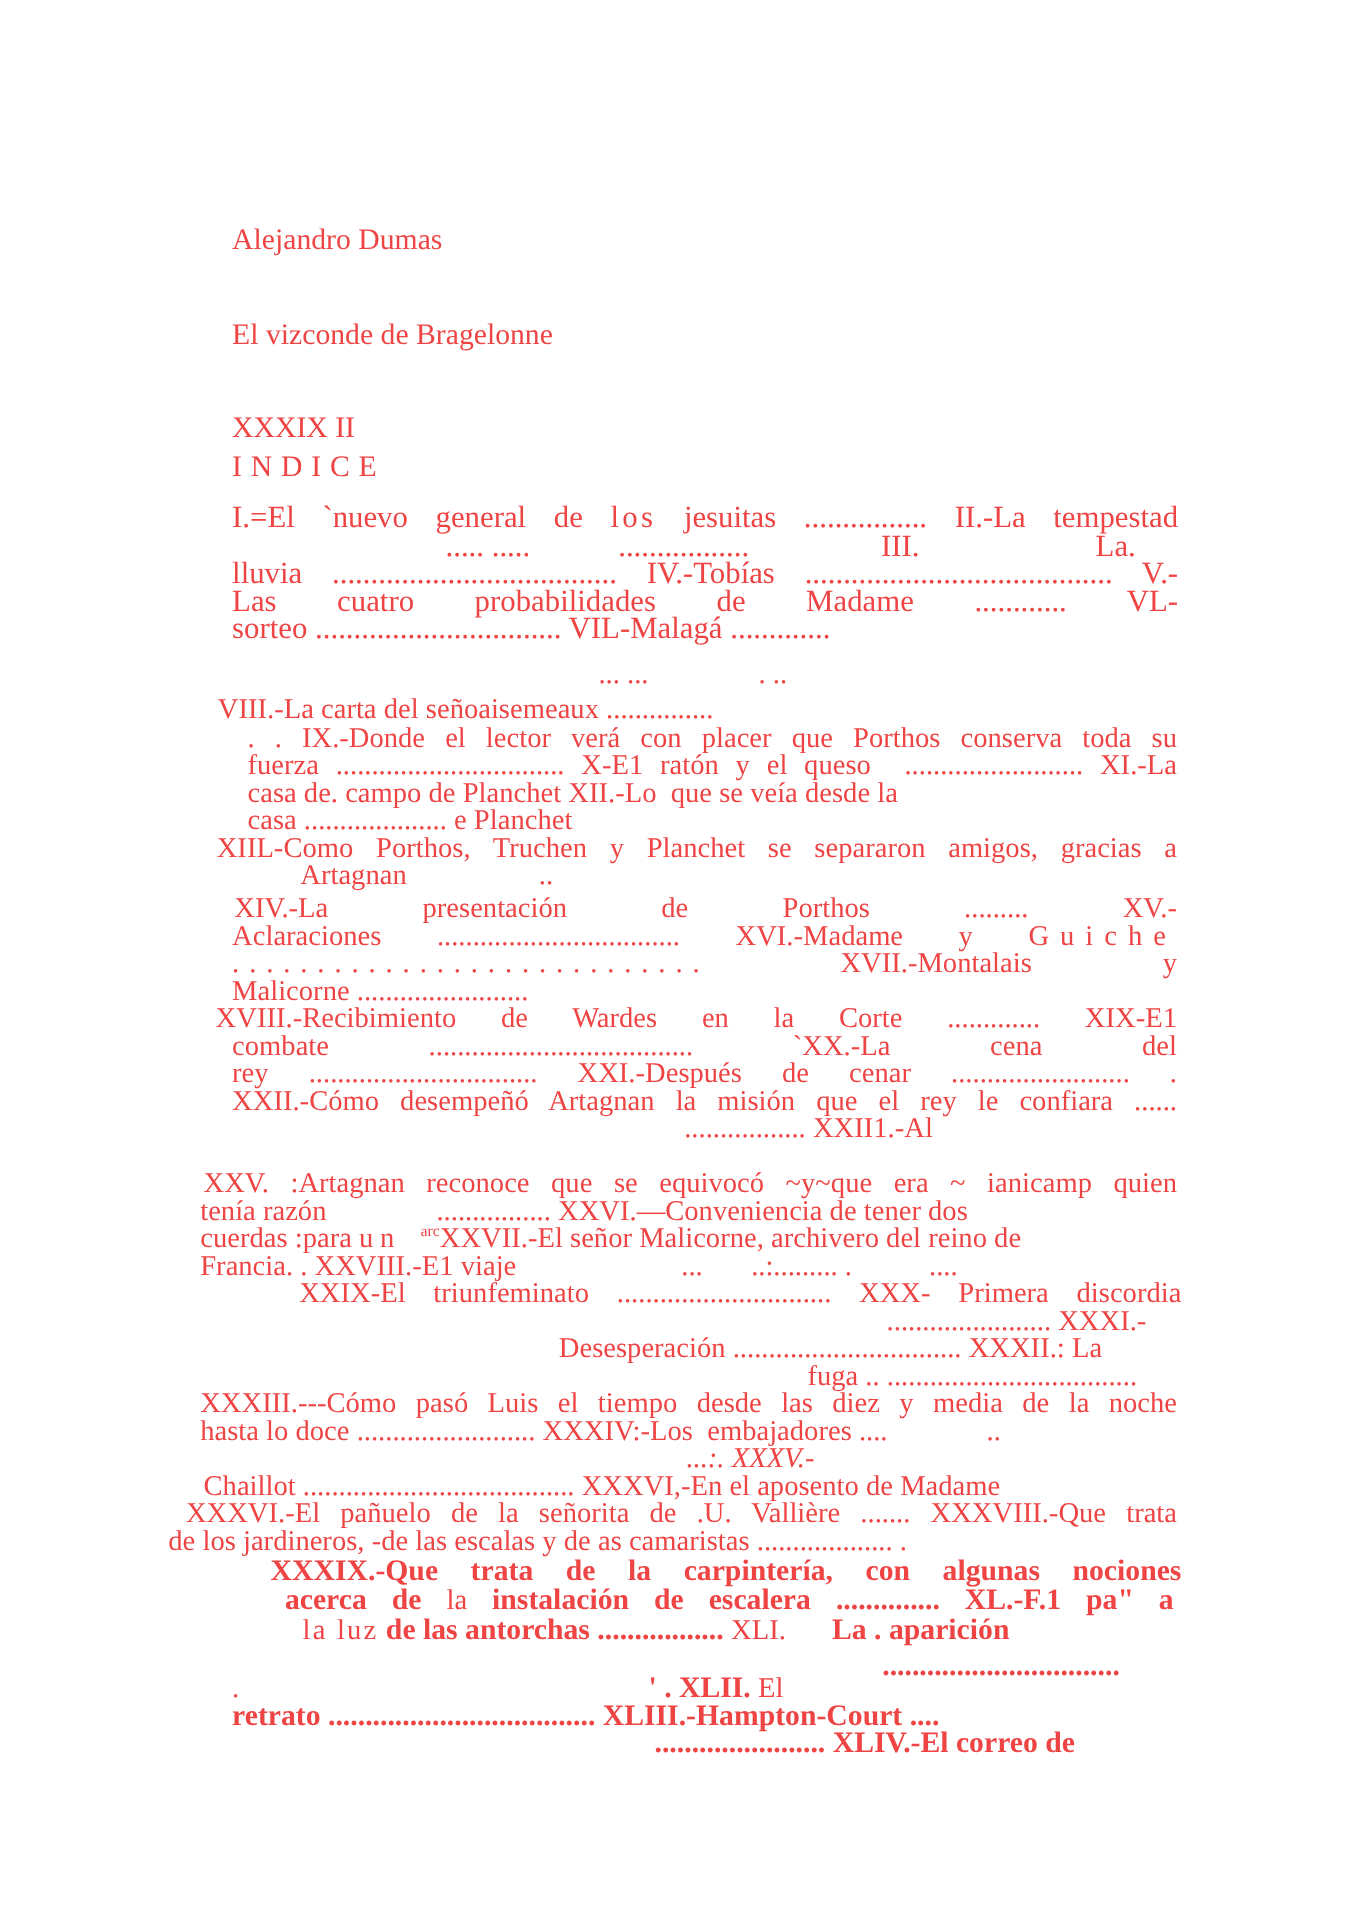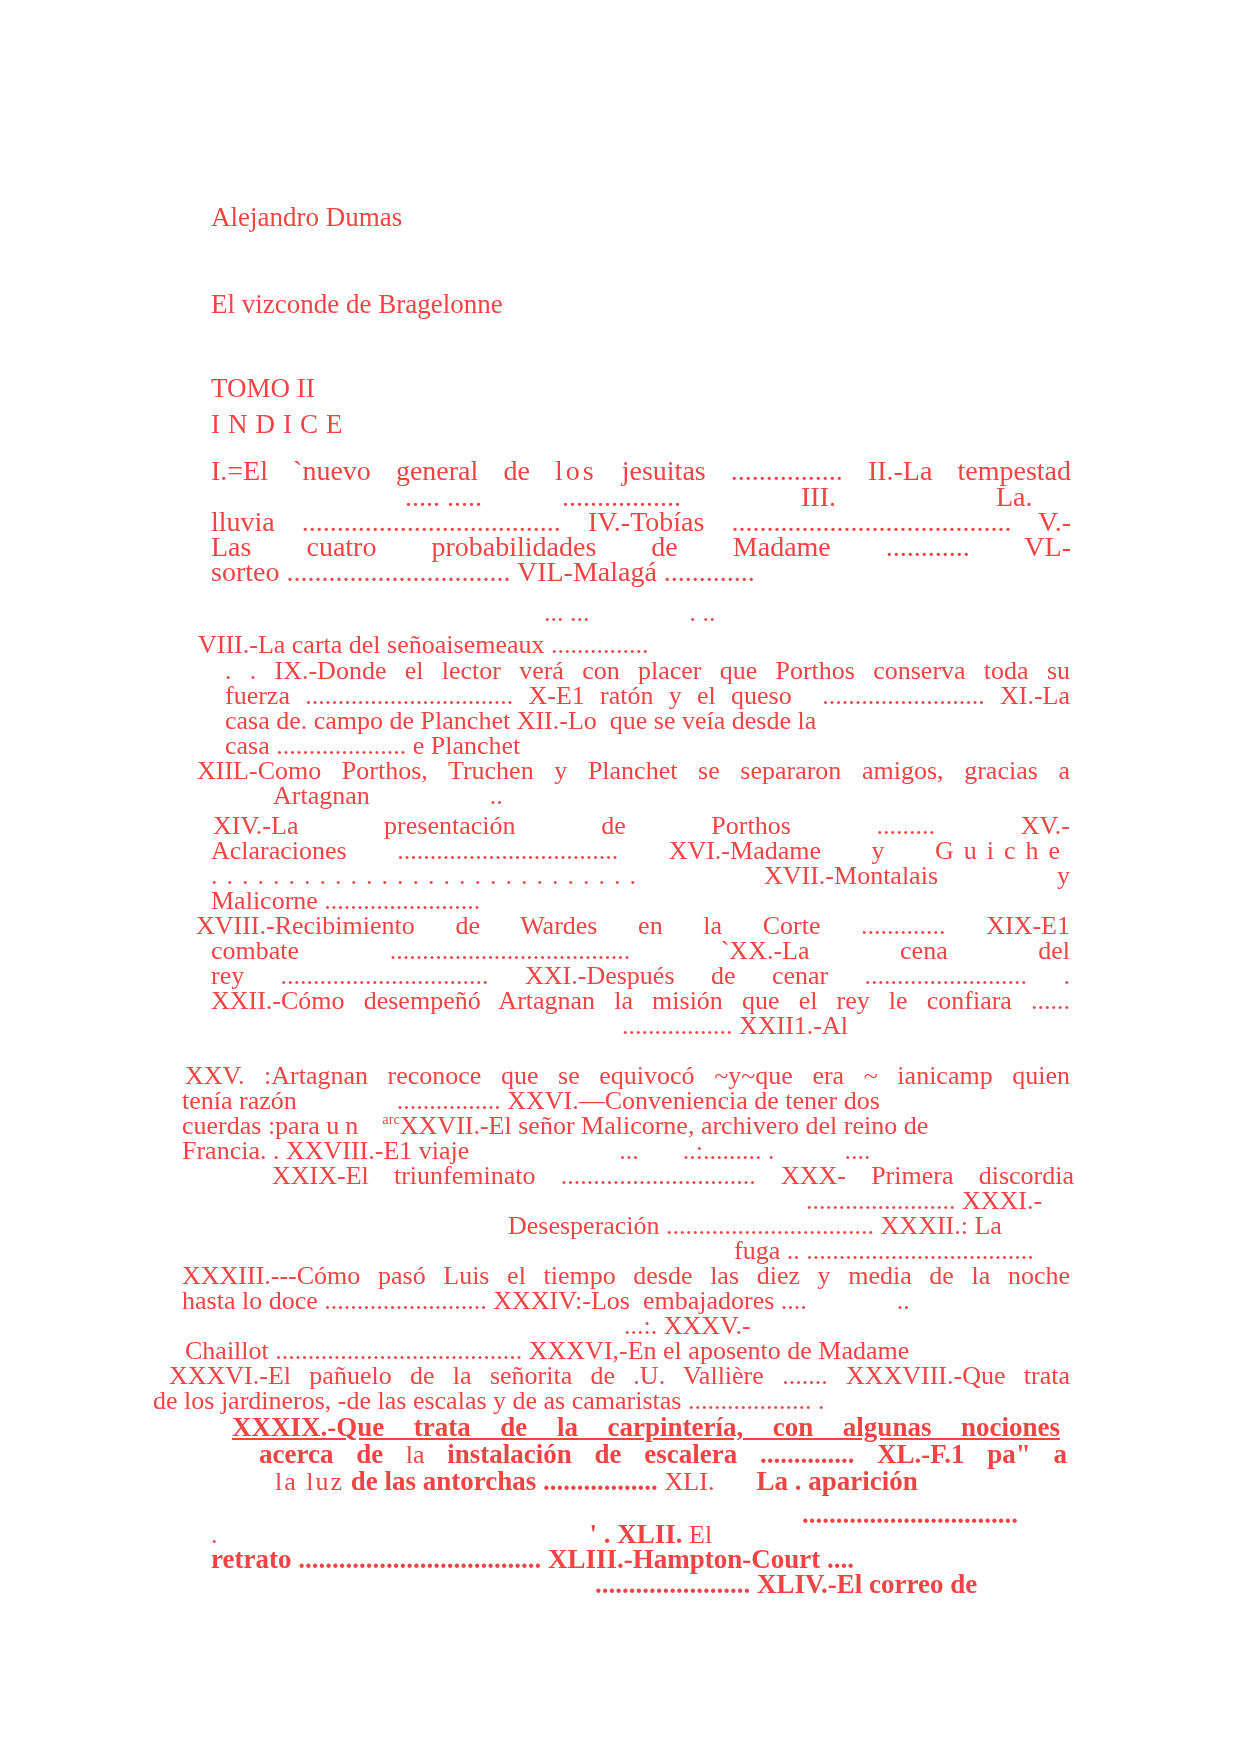--- a/index.html
+++ b/index.html
@@ -27,21 +27,21 @@
   .sup{vertical-align:super;font-size:0.55em;letter-spacing:0;}
   span{white-space:pre;}
 </style>
 </head>
 <body>
 
 <div class="page">
 
   <div class="ln hd" style="top:202px;left:211px;"><span>Alejandro Dumas</span></div>
   <div class="ln hd" style="top:289px;left:211px;"><span>El vizconde de Bragelonne</span></div>
-  <div class="ln hd" style="top:373px;left:211px;"><span>TOMO II</span></div>
+  <div class="ln hd" style="top:373px;left:211px;"><span>XXXIX II</span></div>
   <div class="ln hd lshead" style="top:409px;left:211px;"><span>INDICE</span></div>
 
   <div class="ln lg j" style="top:455px;left:211px;width:860px;"><span>I.=El `nuevo general de </span><span class="ls3">los</span><span> jesuitas ................ II.-La tempestad</span></div>
 
   <div class="ln lg" style="top:481px;left:405px;"><span>..... .....</span><span style="margin-left:80px;">.................</span><span style="margin-left:120px;">III.</span><span style="margin-left:160px;">La.</span></div>
 
   <div class="ln lg j" style="top:506px;left:211px;width:860px;"><span>lluvia ..................................... IV.-Tobías ........................................ V.-</span></div>
   <div class="ln lg j" style="top:531px;left:211px;width:860px;"><span>Las cuatro probabilidades de Madame ............ VL-</span></div>
   <div class="ln lg" style="top:556px;left:211px;"><span>sorteo ................................ VIL-Malagá .............</span></div>
 
@@ -67,26 +67,26 @@
   <div class="ln j" style="top:1061px;left:185px;width:885px;"><span>XXV. :Artagnan reconoce que se equivocó ~y~que era ~ ianicamp quien</span></div>
   <div class="ln" style="top:1086px;left:182px;"><span>tenía razón</span><span style="margin-left:100px;">................ XXVI.—Conveniencia de tener dos</span></div>
   <div class="ln" style="top:1111px;left:182px;"><span>cuerdas :para </span><span class="ls6">un</span><span class="sup" style="margin-left:18px;">arc</span><span>XXVII.-El señor Malicorne, archivero del reino de</span></div>
   <div class="ln" style="top:1136px;left:182px;"><span>Francia. . XXVIII.-E1 viaje</span><span style="margin-left:150px;">...</span><span style="margin-left:44px;">..:......... .</span><span style="margin-left:70px;">....</span></div>
   <div class="ln j" style="top:1161px;left:272px;width:802px;"><span>XXIX-El triunfeminato .............................. XXX- Primera discordia</span></div>
   <div class="ln" style="top:1186px;left:806px;"><span>....................... XXXI.-</span></div>
   <div class="ln" style="top:1211px;left:508px;"><span>Desesperación ................................ XXXII.: La</span></div>
   <div class="ln" style="top:1236px;left:734px;"><span>fuga .. ...................................</span></div>
   <div class="ln j" style="top:1261px;left:182px;width:888px;"><span>XXXIII.---Cómo pasó Luis el tiempo desde las diez y media de la noche</span></div>
   <div class="ln" style="top:1286px;left:182px;"><span>hasta lo doce ......................... XXXIV:-Los  embajadores ....</span><span style="margin-left:90px;">..</span></div>
-  <div class="ln" style="top:1311px;left:624px;"><span>...:. XXXV.-</span></div>
+  <div class="ln" style="top:1311px;left:624px;font-style:italic;"><span>...:. XXXV.-</span></div>
   <div class="ln" style="top:1336px;left:185px;"><span>Chaillot ...................................... XXXVI,-En el aposento de Madame</span></div>
   <div class="ln j" style="top:1361px;left:169px;width:901px;"><span>XXXVI.-El pañuelo de la señorita de .U. Vallière ....... XXXVIII.-Que trata</span></div>
   <div class="ln" style="top:1386px;left:153px;"><span>de los jardineros, -de las escalas y de as camaristas ................... .</span></div>
 
-  <div class="ln b j" style="top:1412px;left:232px;width:828px;text-decoration:underline;"><span>XXXIX.-Que trata de la carpintería, con algunas nociones</span></div>
+  <div class="ln b j" style="top:1412px;left:246px;width:828px;"><span>XXXIX.-Que trata de la carpintería, con algunas nociones</span></div>
   <div class="ln b j" style="top:1439px;left:259px;width:808px;"><span>acerca de </span><span style="font-weight:normal;font-size:26px;">la</span><span> instalación de escalera .............. XL.-F.1 pa" a</span></div>
   <div class="ln b" style="top:1466px;left:275px;"><span class="ls2" style="font-weight:normal;font-size:26px;">la luz</span><span> de las antorchas ................. </span><span style="font-weight:normal;font-size:26px;">XLI.</span><span style="margin-left:42px;">La . aparición</span></div>
   <div class="ln b" style="top:1499px;left:802px;"><span>................................</span></div>
   <div class="ln" style="top:1519px;left:211px;"><span>.</span><span class="b" style="margin-left:372px;">' . XLII.</span><span> El</span></div>
   <div class="ln b" style="top:1544px;left:211px;"><span>retrato .................................... XLIII.-Hampton-Court ....</span></div>
   <div class="ln b" style="top:1569px;left:595px;"><span>....................... XLIV.-El correo de</span></div>
 
 </div>
 
 </body></html>

